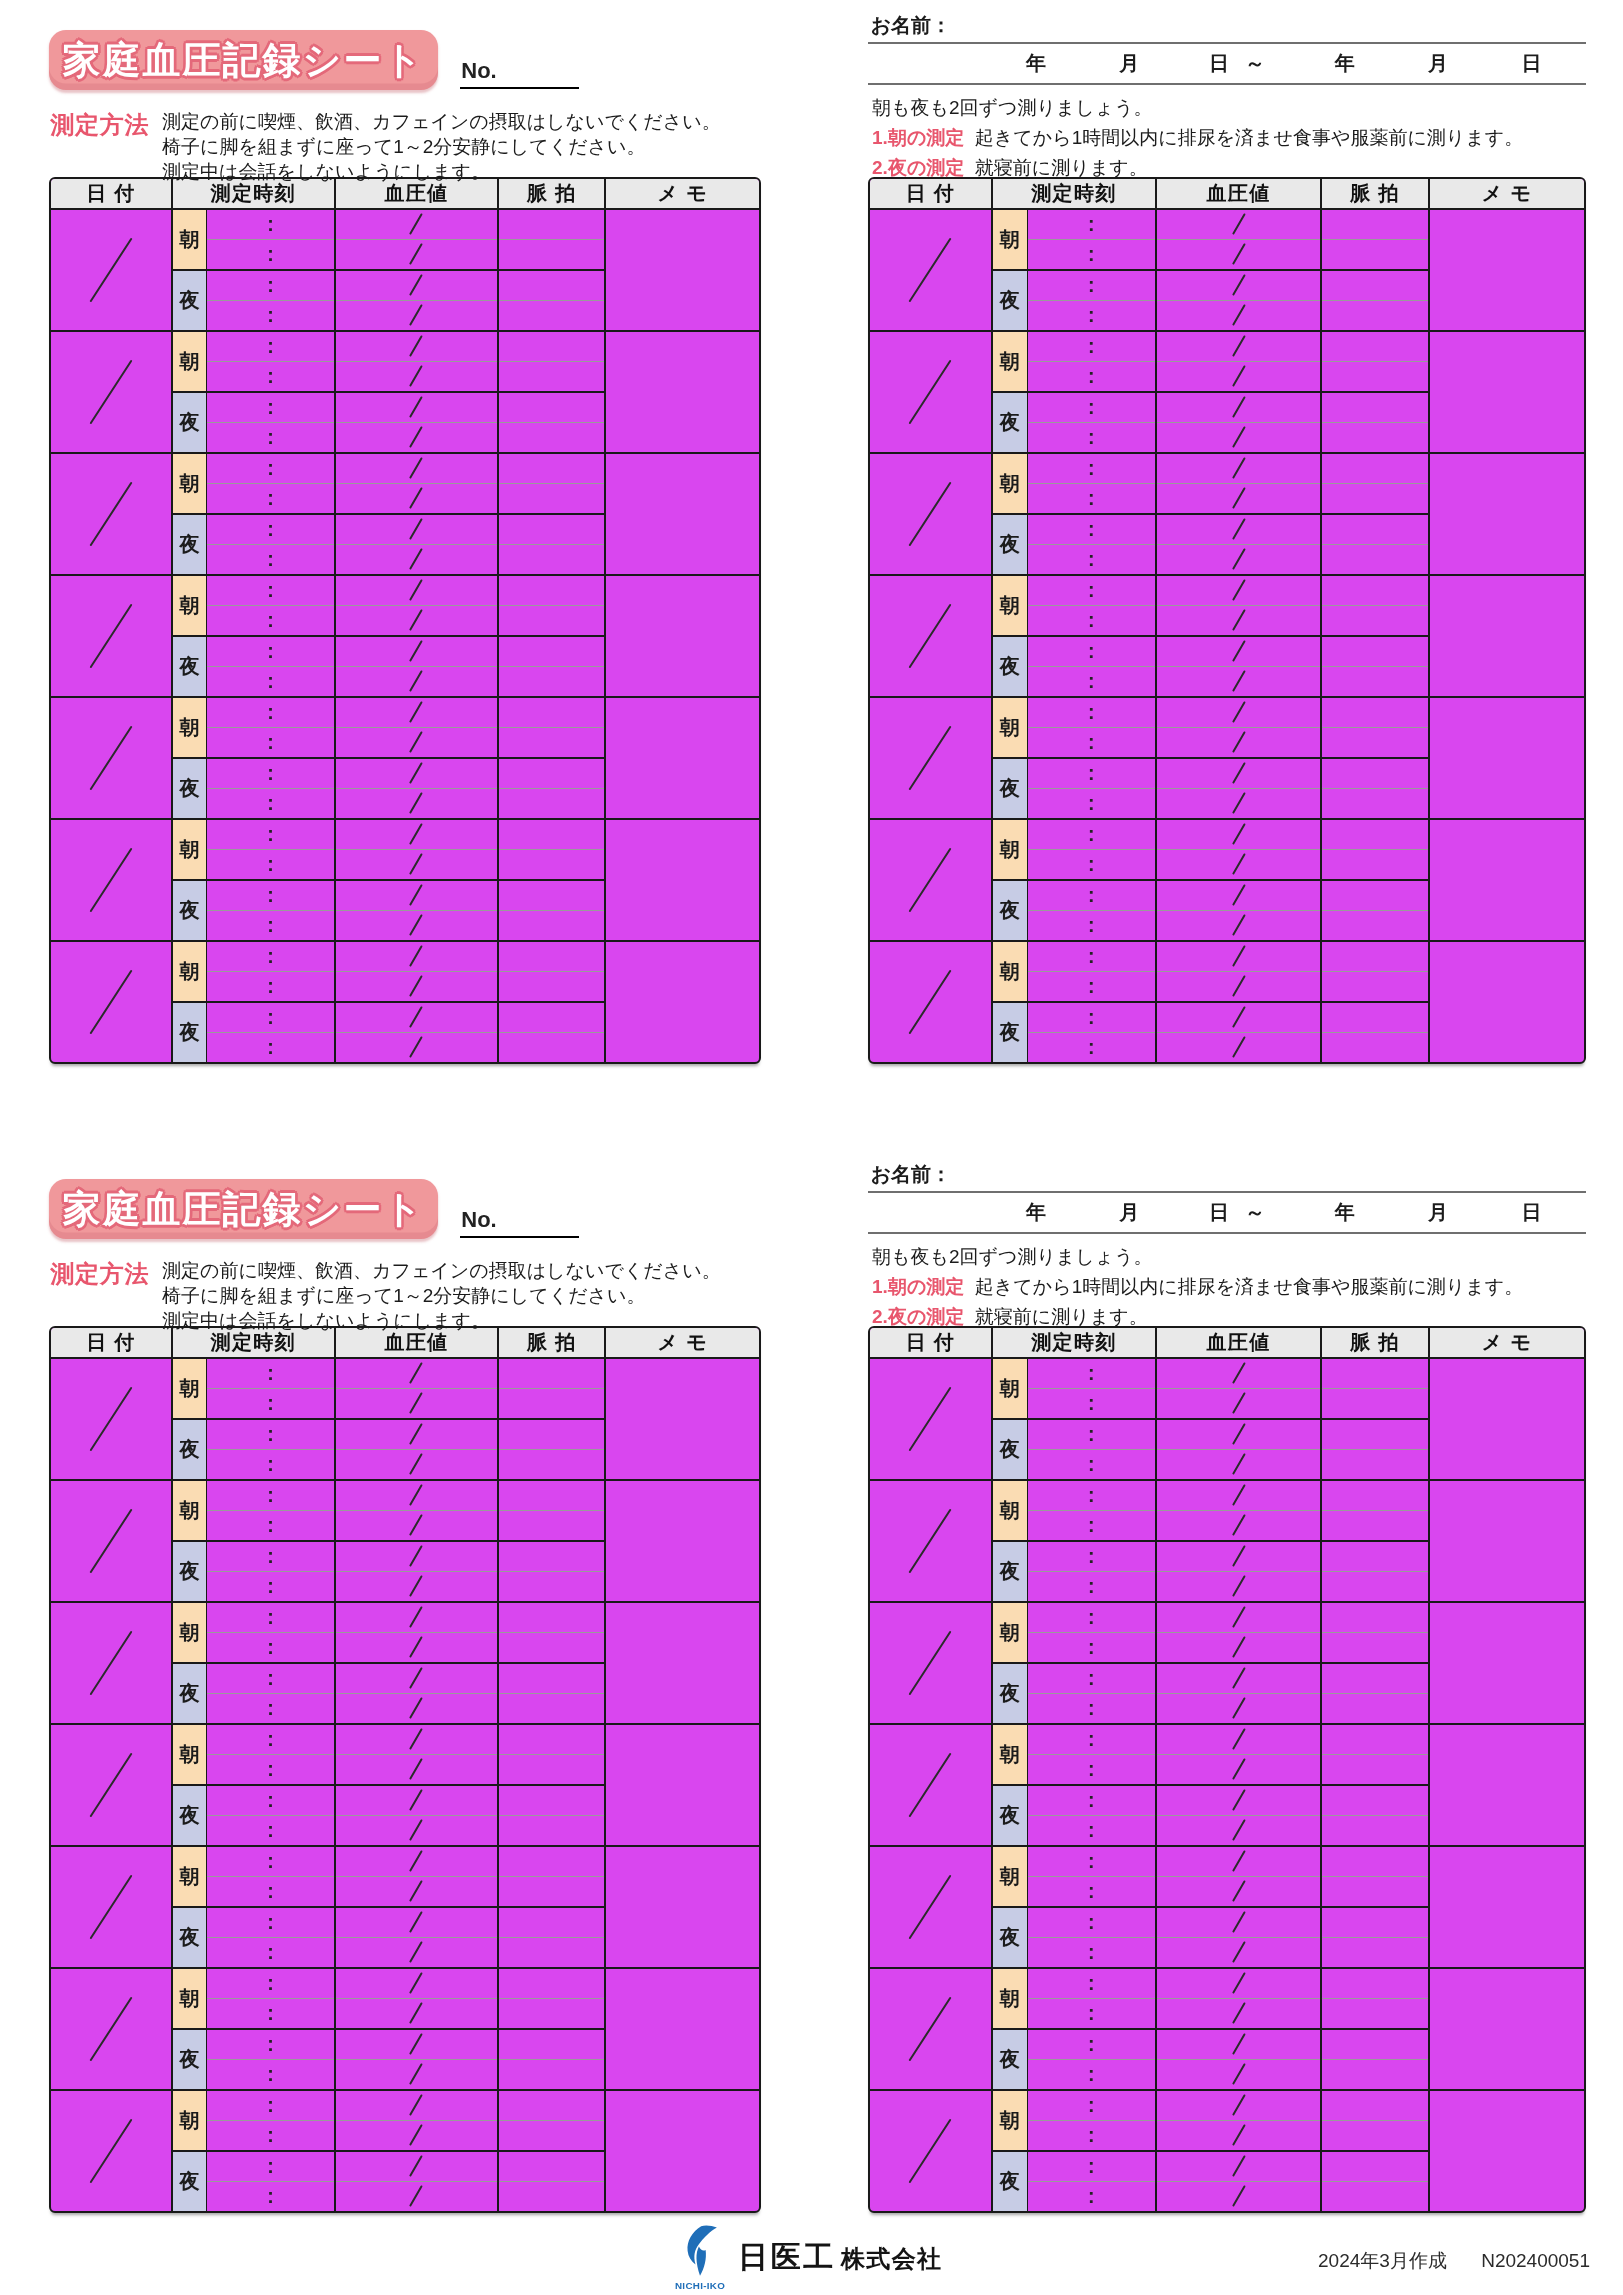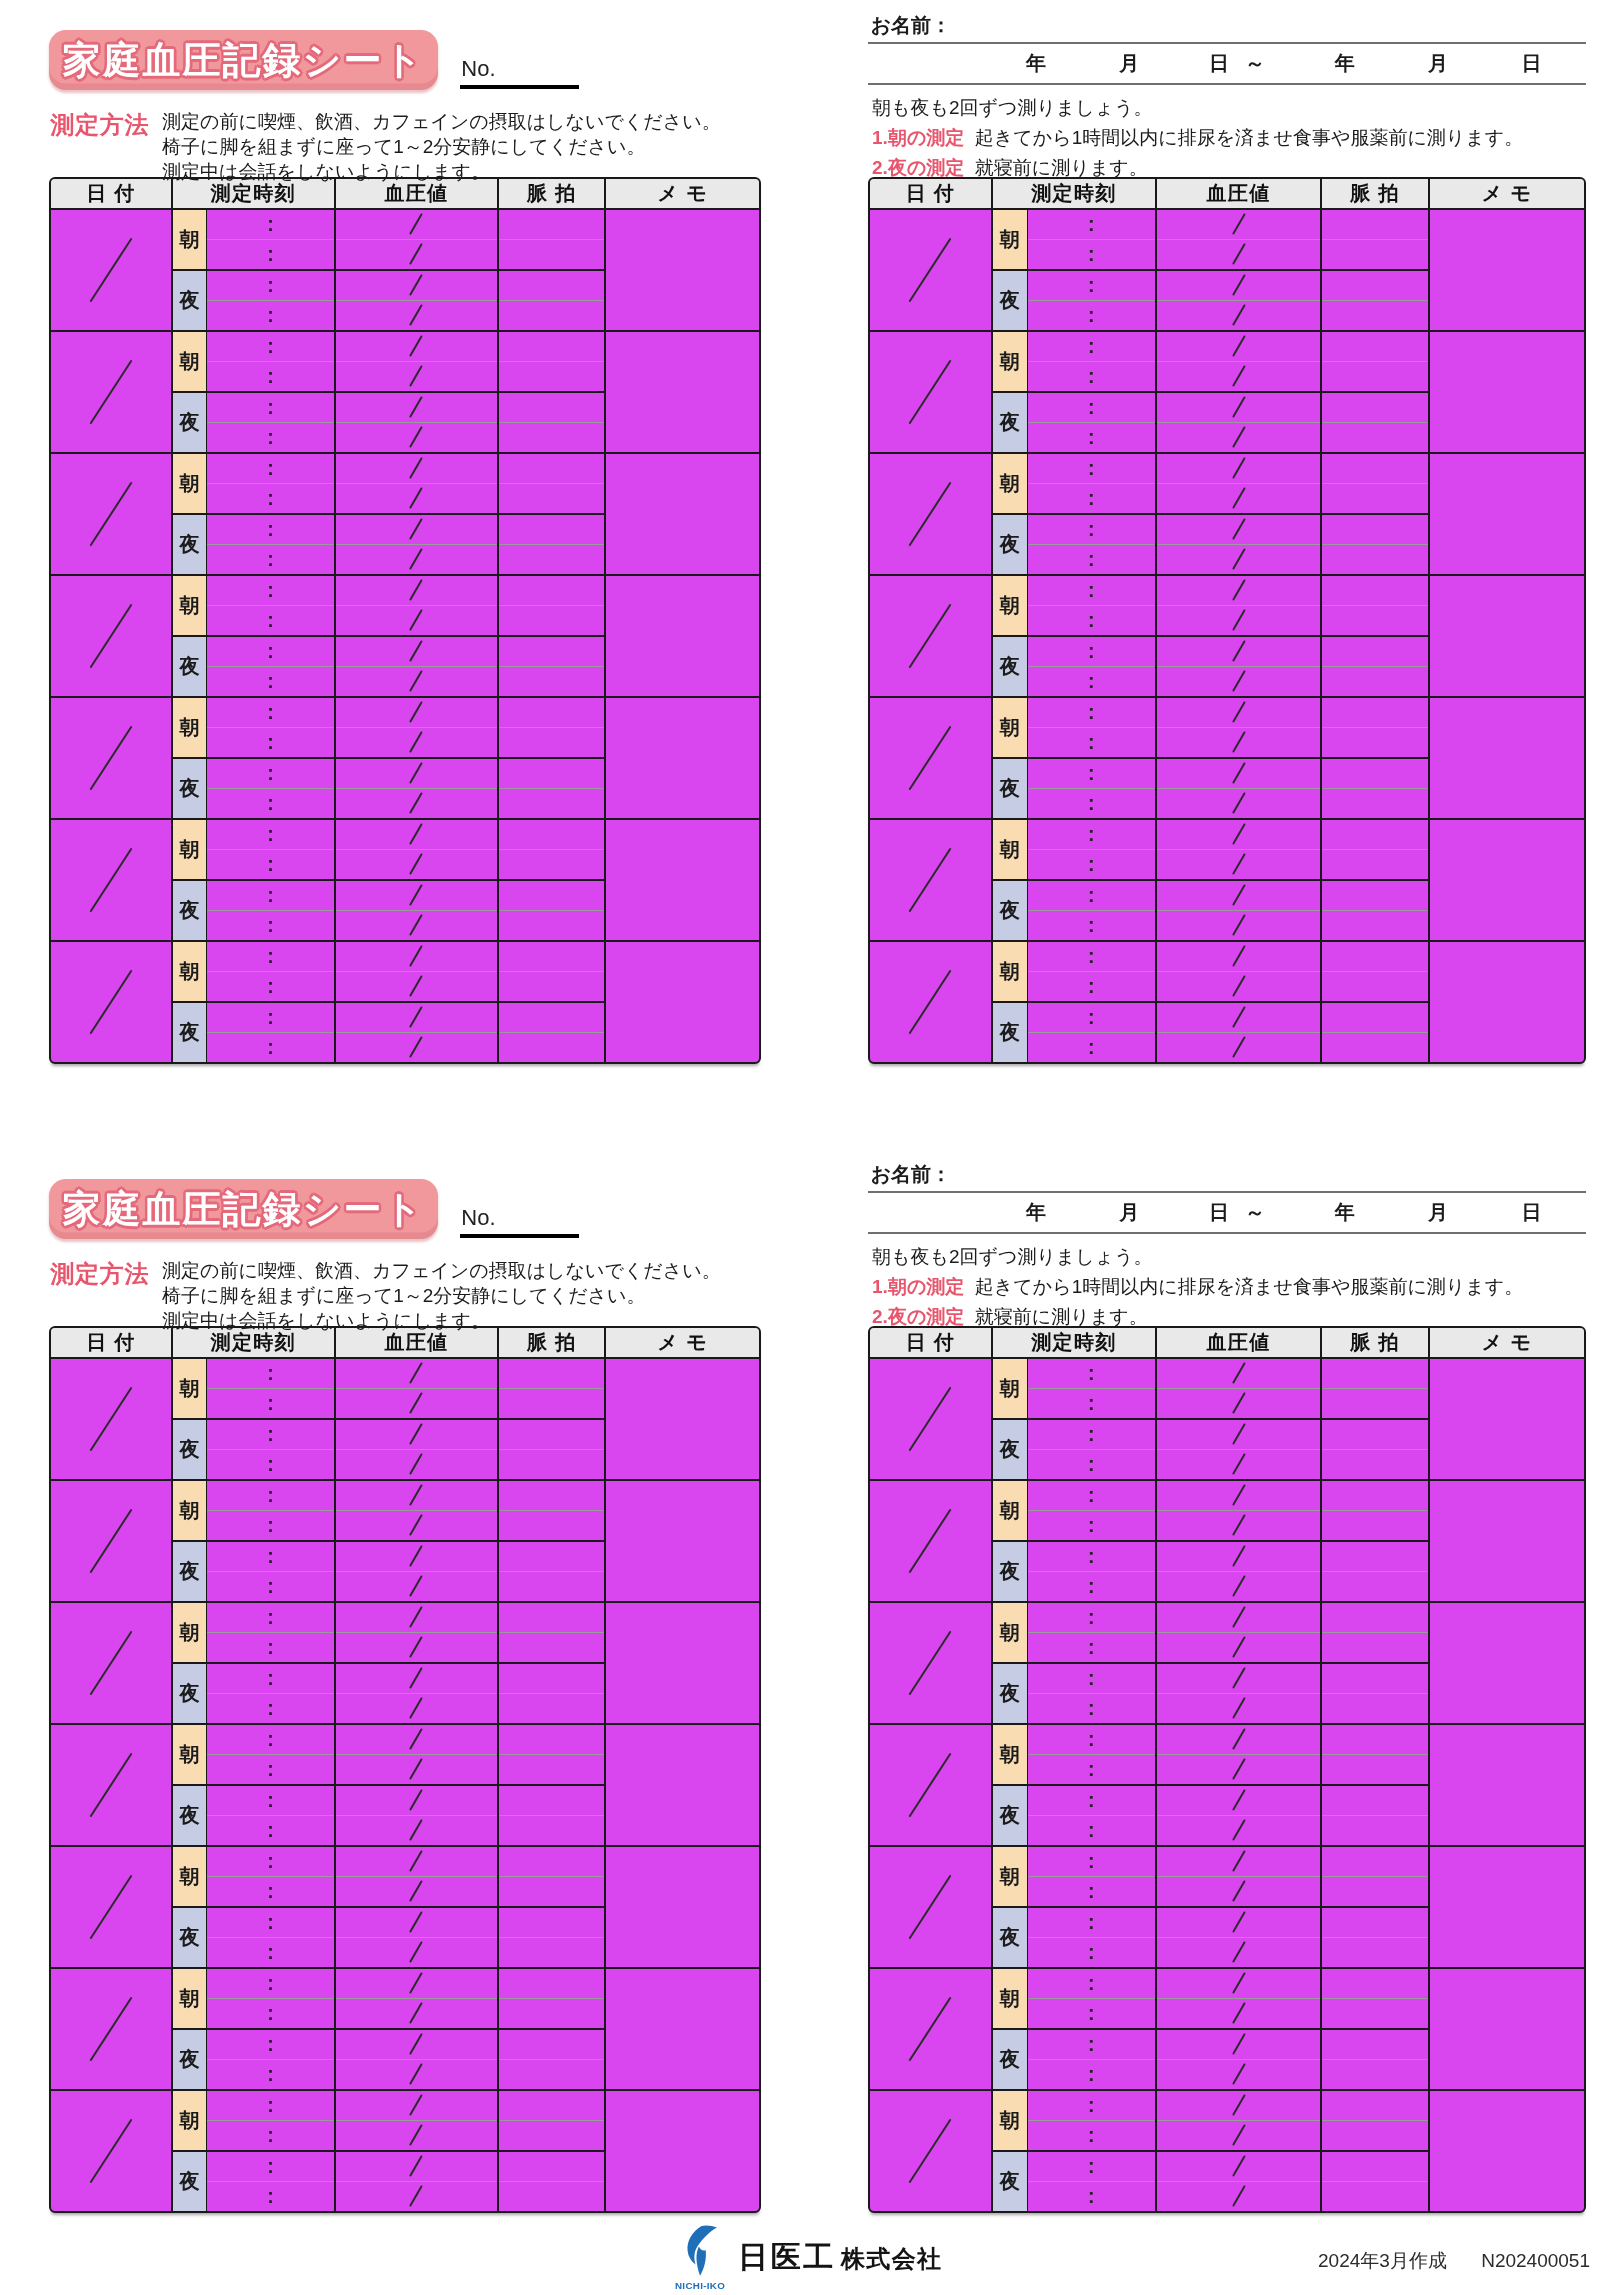--- a/index.html
+++ b/index.html
@@ -22,21 +22,21 @@
     display:flex;align-items:center;justify-content:center;
     box-shadow:inset 0 -6.5px 0 rgba(190,80,92,.18), 0 2.6px 2.6px rgba(190,80,92,.35);
   }
   .title-text{
     font-size:38px;font-weight:800;color:#fff;letter-spacing:2px;white-space:nowrap;
     text-shadow:2.6px 0 0 #E4697A,-2.6px 0 0 #E4697A,0 2.6px 0 #E4697A,0 -2.6px 0 #E4697A,
       2px 2px 0 #E4697A,-2px 2px 0 #E4697A,2px -2px 0 #E4697A,-2px -2px 0 #E4697A;
   }
   .no-field{
     margin-left:22px;margin-bottom:1.3px;display:inline-block;min-width:114px;
-    border-bottom:4px solid #000000;font-size:22px;line-height:1;padding:0 3.9px 4.6px 1.3px;color:#222;
+    border-bottom:2px solid #000000;font-size:22px;line-height:1;padding:0 3.9px 4.6px 1.3px;color:#222;font-weight:bold;
   }
   
   .method-row{position:absolute;top:97px;left:1.3px;display:flex;gap:13px;align-items:flex-start;}
   .method-heading{font-size:24px;font-weight:800;color:#E8566D;white-space:nowrap;letter-spacing:0.7px;}
   .method-lines p{margin:0;font-size:19px;line-height:25px;color:#1b1b1b;white-space:nowrap;}
 
   
   .name-row{position:absolute;top:0;left:2.6px;font-size:20px;font-weight:700;color:#1b1b1b;}
   .date-range{position:absolute;top:30px;left:0;width:100%;height:39px;
     border-top:2px solid #6F6F6F;border-bottom:2px solid #6F6F6F;font-size:20px;font-weight:700;}

